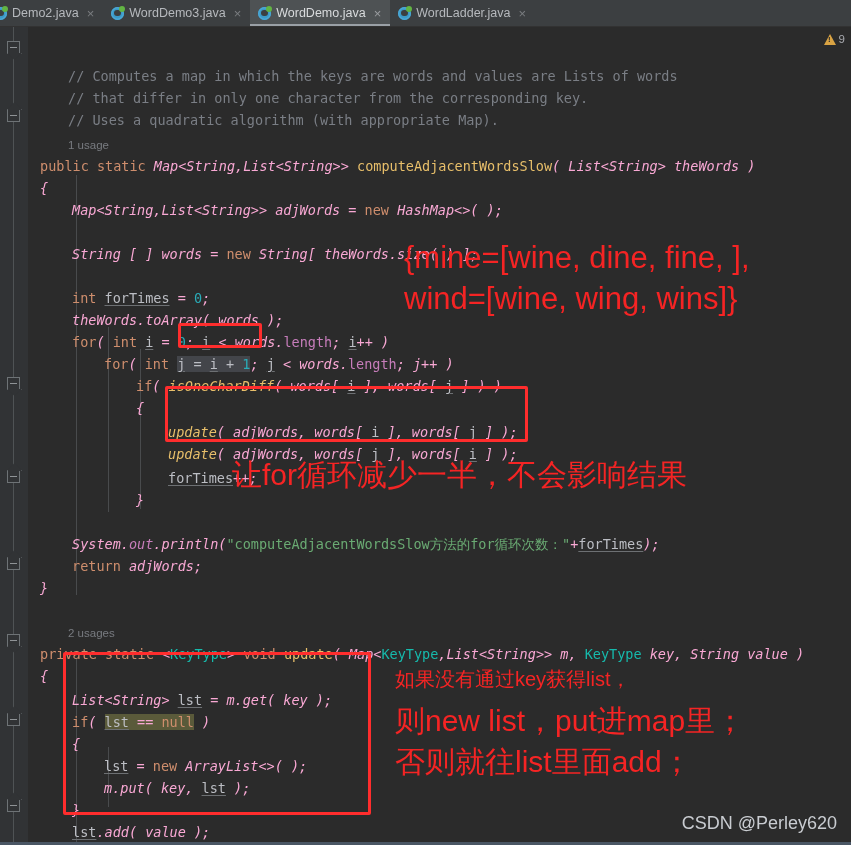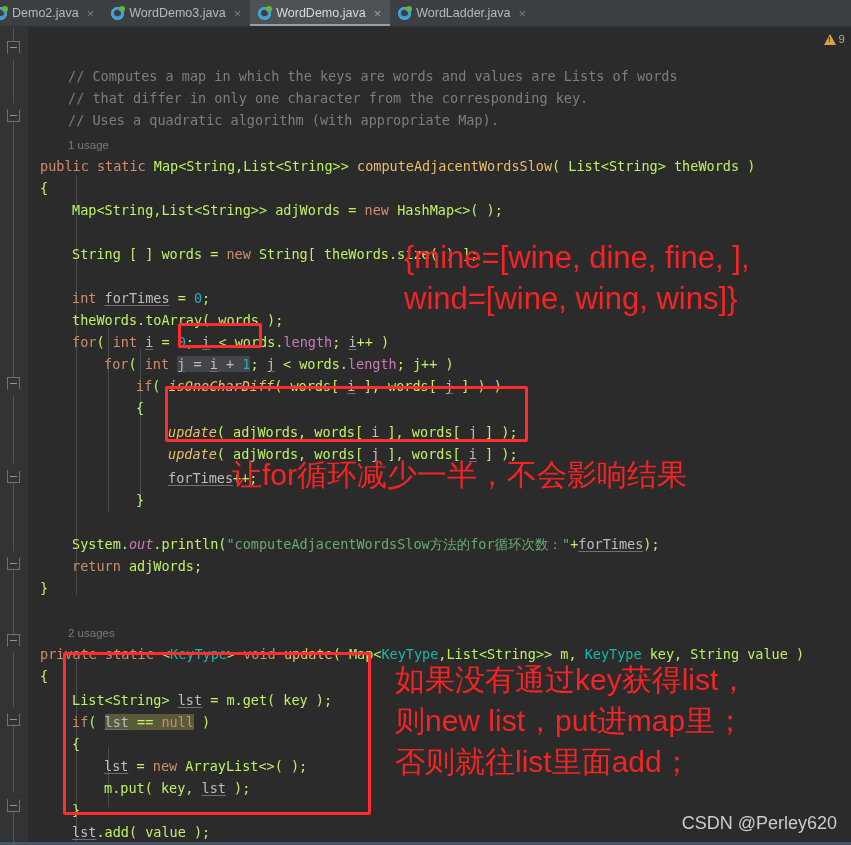--- a/index.html
+++ b/index.html
@@ -170,21 +170,21 @@
   .ln {
     position: absolute;
     left: 12px;
     height: 22px;
     white-space: pre;
   }
 
   
   .cm  { color: #7a7e85; }           
   .kw  { color: #cf8e6d; }           
-  .ty  { color: #bef264; }           
+  .ty  { color: #f9a8d4; font-style: italic; }           
   .fn  { color: #e8bf6a; }
   .num { color: #2aacb8; }           
   .str { color: #6aab73; }           
   .fld { color: #c77dbb; }           
   .loc { color: #bcbec4; text-decoration: underline; text-decoration-color:#6d7073; text-underline-offset:2px;}
   .gen { color: #16baac; }           
   .it  { font-style: italic; }
   .hint {
     color: #787b80;
     font-family: "Liberation Sans", sans-serif;
@@ -372,21 +372,21 @@
 
     <div class="redbox" style="left:178px; top:296px; width:84px; height:25px;"></div>
     <div class="redbox" style="left:165px; top:359px; width:363px; height:56px;"></div>
     <div class="redbox" style="left:63px;  top:625px; width:308px; height:163px;"></div>
 
     <div class="redtext" style="left:404px; top:210px; font-size:31px; line-height:41px;">{mine=[wine, dine, fine, ],</div>
     <div class="redtext" style="left:404px; top:251px; font-size:31px; line-height:41px;">wind=[wine, wing, wins]}</div>
 
     <div class="redtext" style="left:232px; top:428px; font-size:30px; line-height:40px;">让for循环减少一半，不会影响结果</div>
 
-    <div class="redtext" style="left:395px; top:632px; font-size:30px; line-height:41px;">如果没有通过key获得list，</div>
+    <div class="redtext" style="left:395px; top:632px; font-size:20px; line-height:41px;">如果没有通过key获得list，</div>
     <div class="redtext" style="left:395px; top:714px; font-size:30px; line-height:41px;">否则就往list里面add；</div>
     <div class="redtext" style="left:395px; top:673px; font-size:30px; line-height:41px;">则new list，put进map里；</div>
 
     <div class="warn">
       <span class="warn-tri"></span>
       <span>9</span>
     </div>
 
     <div class="watermark">CSDN @Perley620</div>
 

